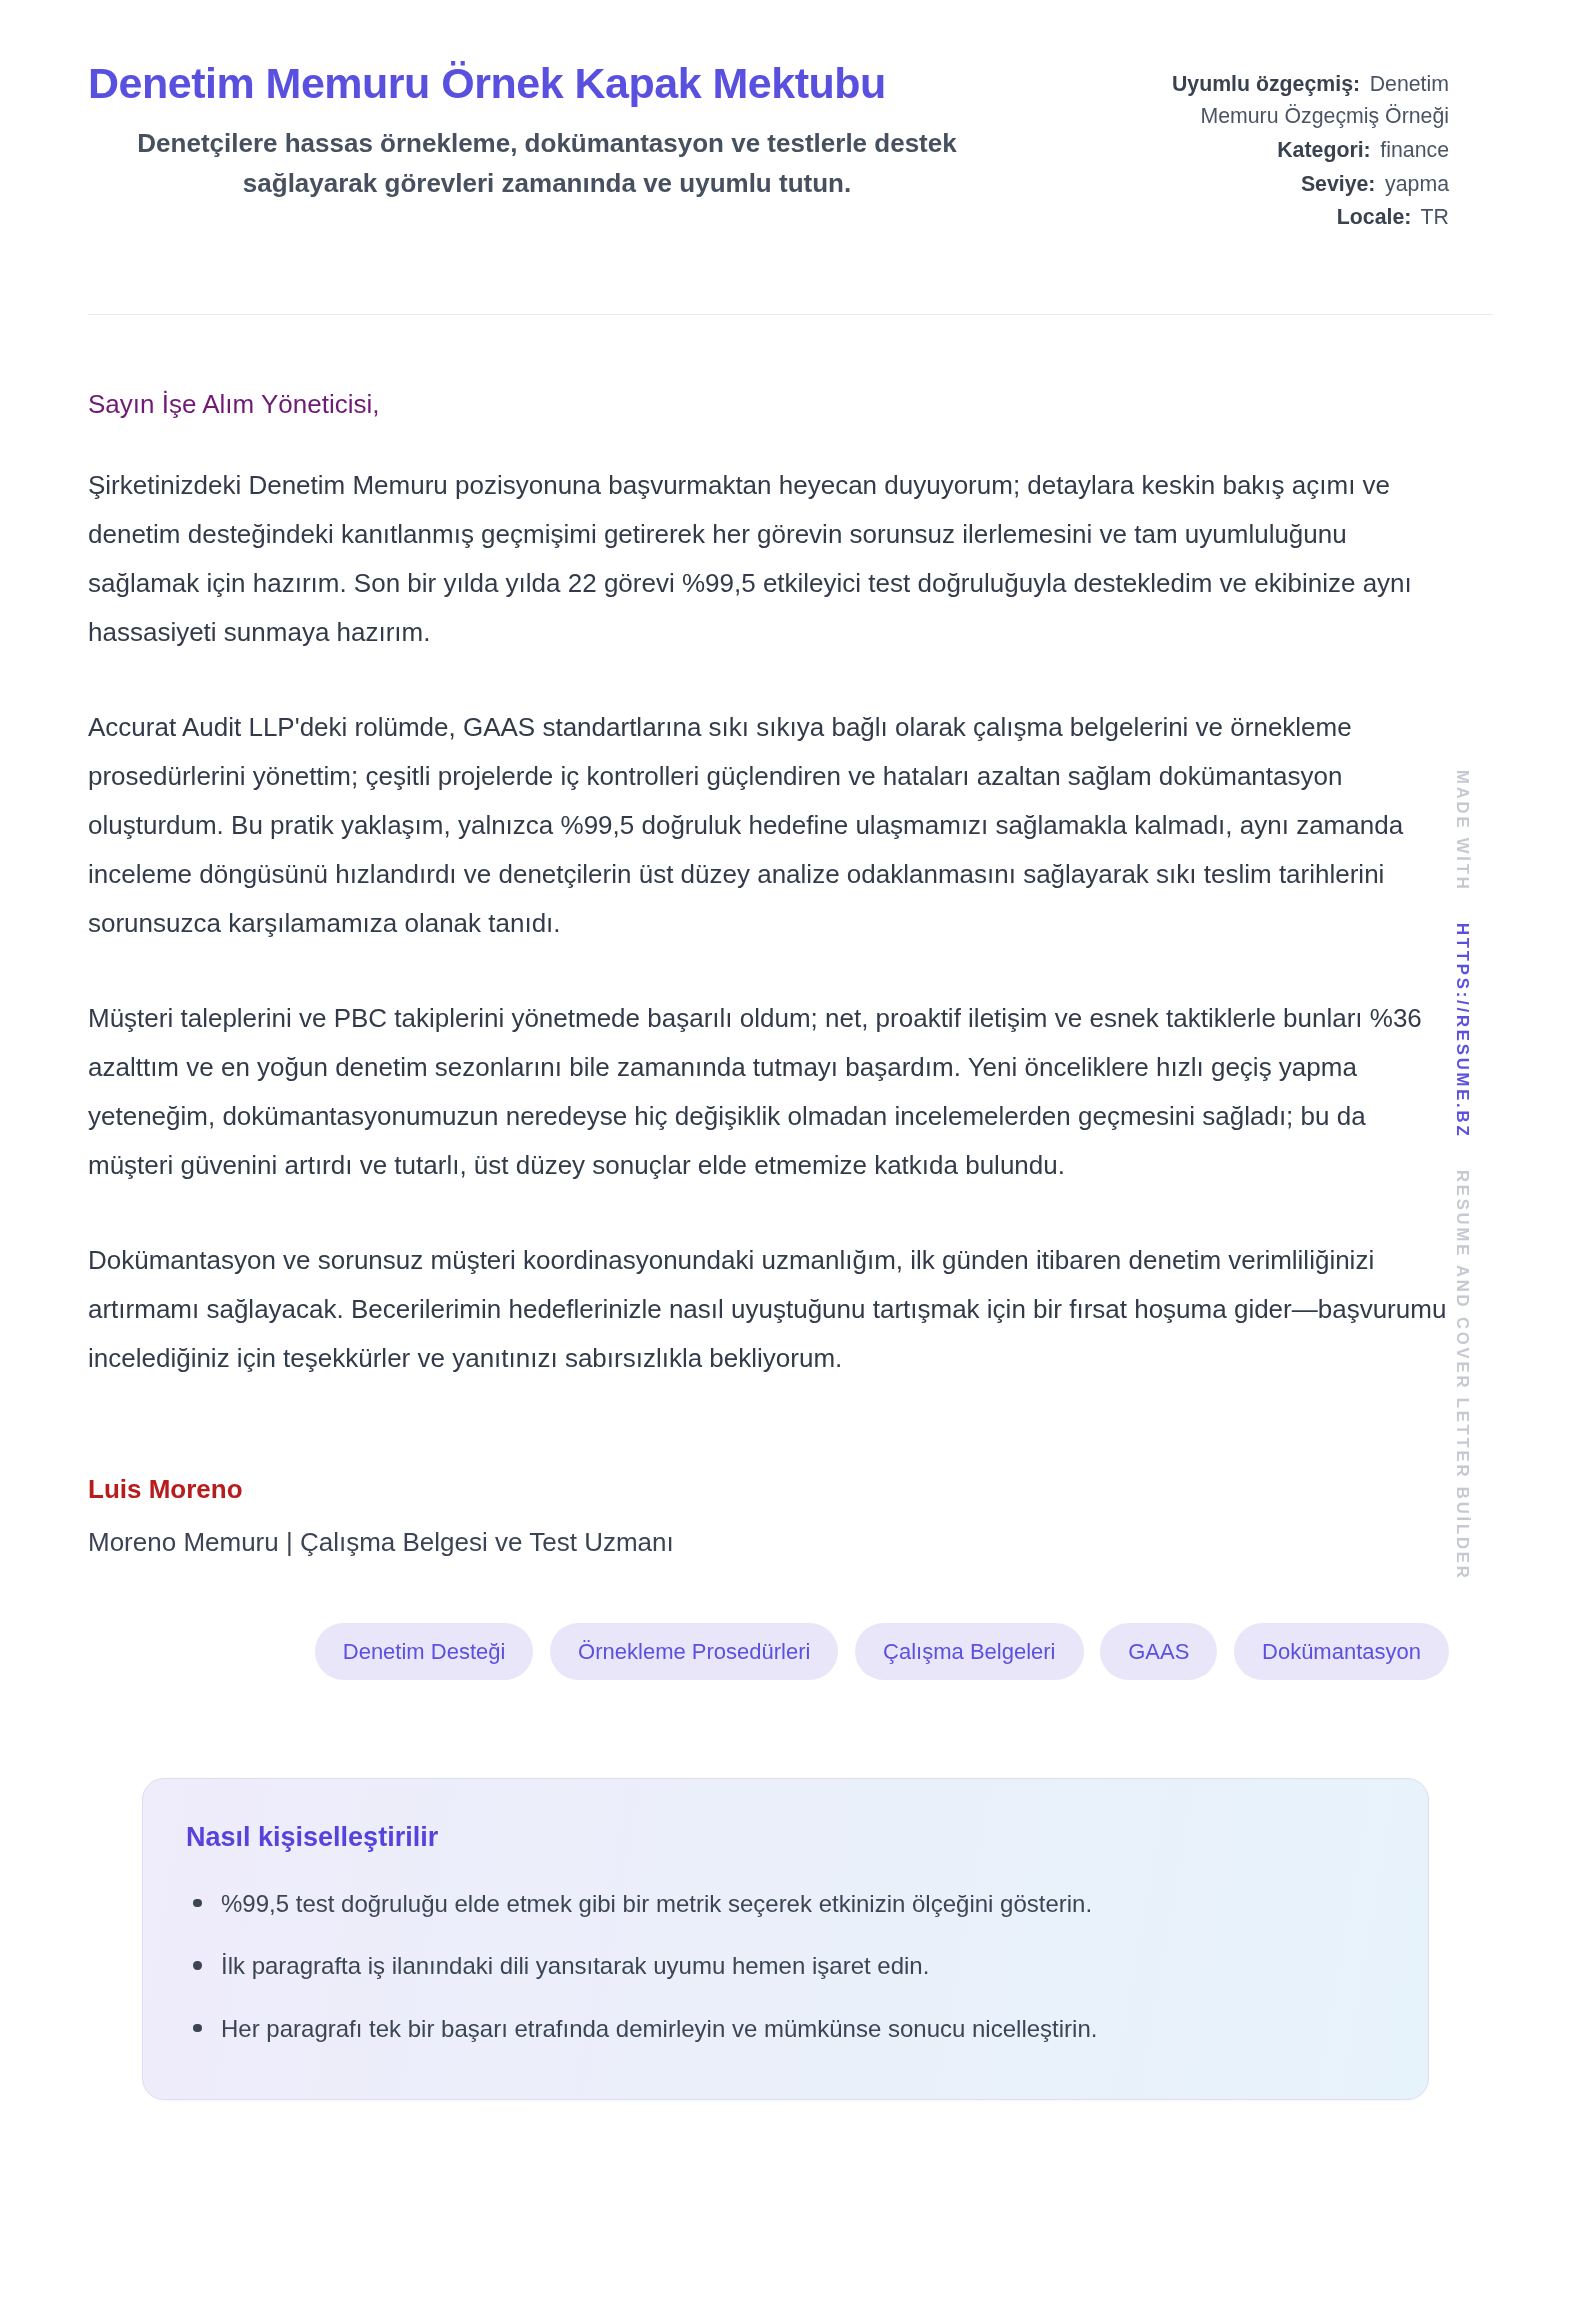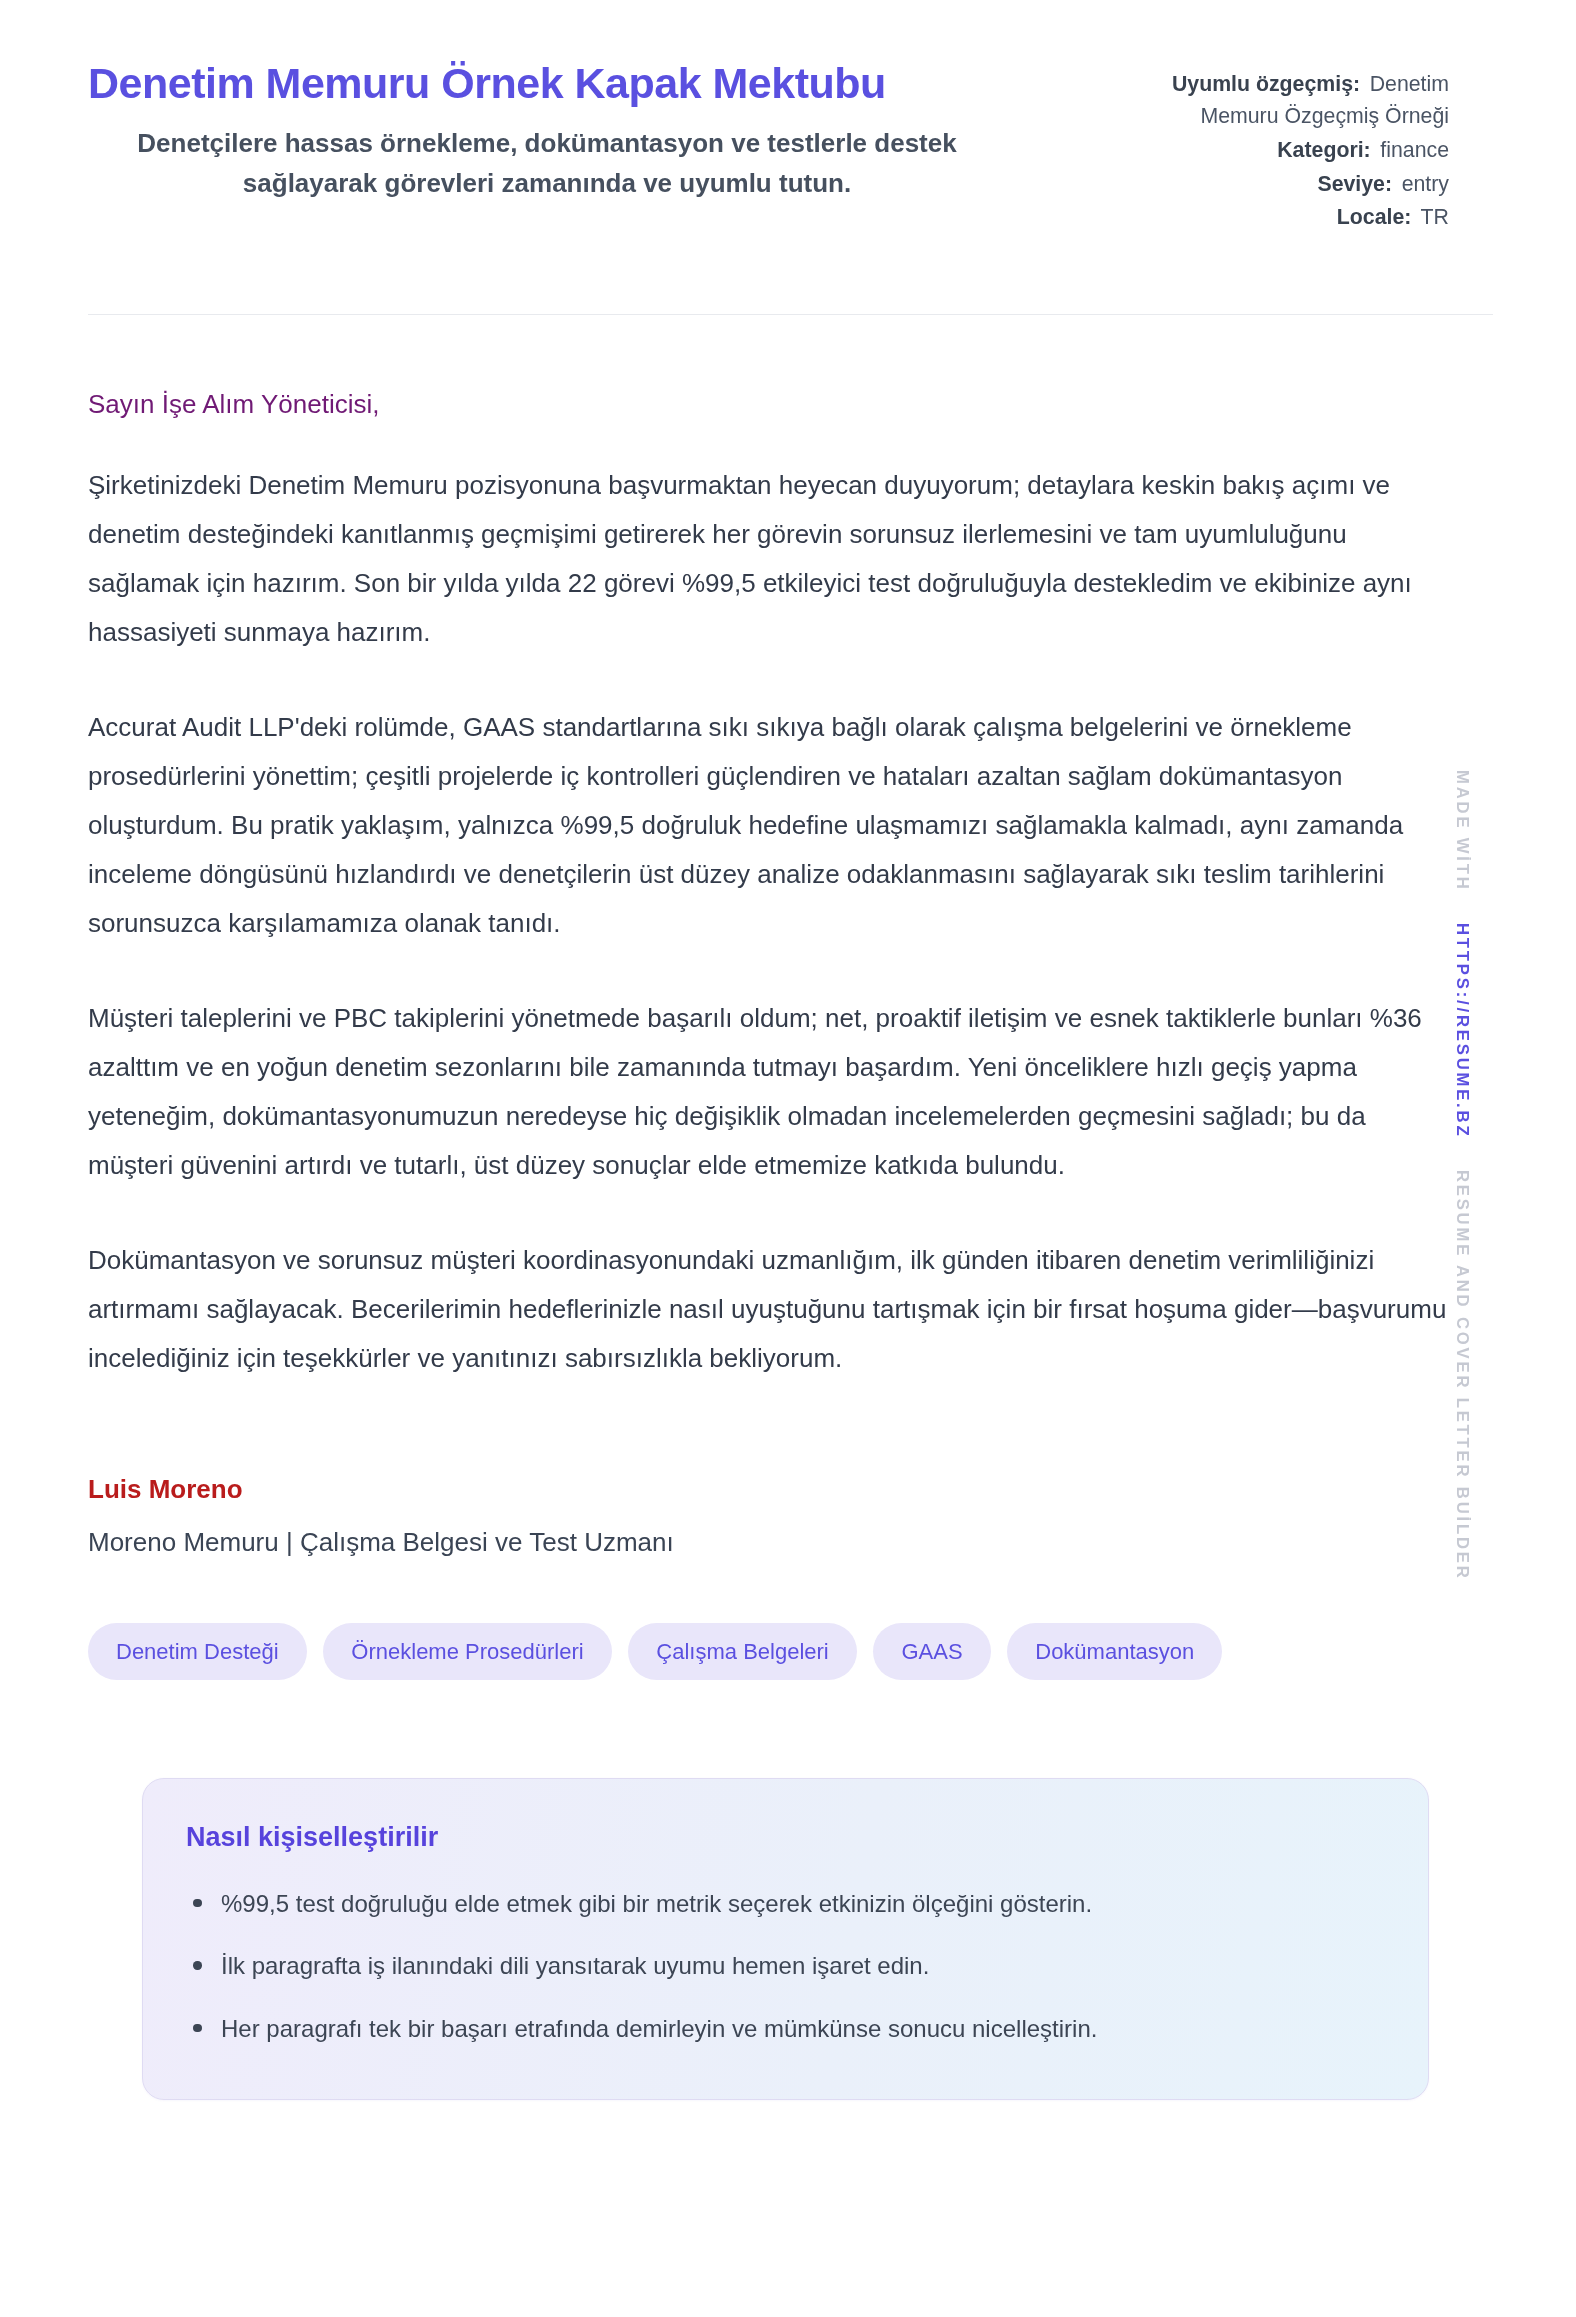--- a/index.html
+++ b/index.html
@@ -35,21 +35,21 @@
   .greeting { margin-top:74px; color:#701a75; font-size:26px; font-weight:400; }
   .para {
     margin-top:41px; color:#333b4a; font-size:26px; line-height:49px;
     max-width:1361px;
   }
   .para + .para { margin-top:46px; }
   .sig-name { margin-top:82px; color:#b91c1c; font-size:26px; font-weight:700; line-height:49px; }
   .sig-role { margin-top:3.7px; color:#3a4454; font-size:26px; line-height:49px; }
 
   
-  .tags { margin-top:56px; display:flex; gap:16.7px; flex-wrap:wrap; }
+  .tags { margin-top:56px; display:flex; gap:16.7px; flex-wrap:wrap;justify-content:flex-end; }
   .tag {
     display:inline-block; background:#e9e6fa; color:#5b50e0;
     font-size:22px; font-weight:500; line-height:1;
     padding:17.6px 28px; border-radius:927px; cursor:pointer;
   }
 
   
   .callout {
     margin:98px 0 0 54px; width:1287px; min-height:322px;
     background:linear-gradient(100deg,#efecfb 0%,#eaf0fa 55%,#e7f3fb 100%);
@@ -93,21 +93,21 @@
         <div class="meta-row">
           <b class="meta-label">Uyumlu özgeçmiş:</b>
           <span class="meta-value">Denetim Memuru Özgeçmiş Örneği</span>
         </div>
         <div class="meta-row">
           <b class="meta-label">Kategori:</b>
           <span class="meta-value">finance</span>
         </div>
         <div class="meta-row">
           <b class="meta-label">Seviye:</b>
-          <span class="meta-value">entry</span>
+          <span class="meta-value">yapma</span>
         </div>
         <div class="meta-row">
           <b class="meta-label">Locale:</b>
           <span class="meta-value">TR</span>
         </div>
       </div>
     </div>
 
     <hr class="divider">
 

